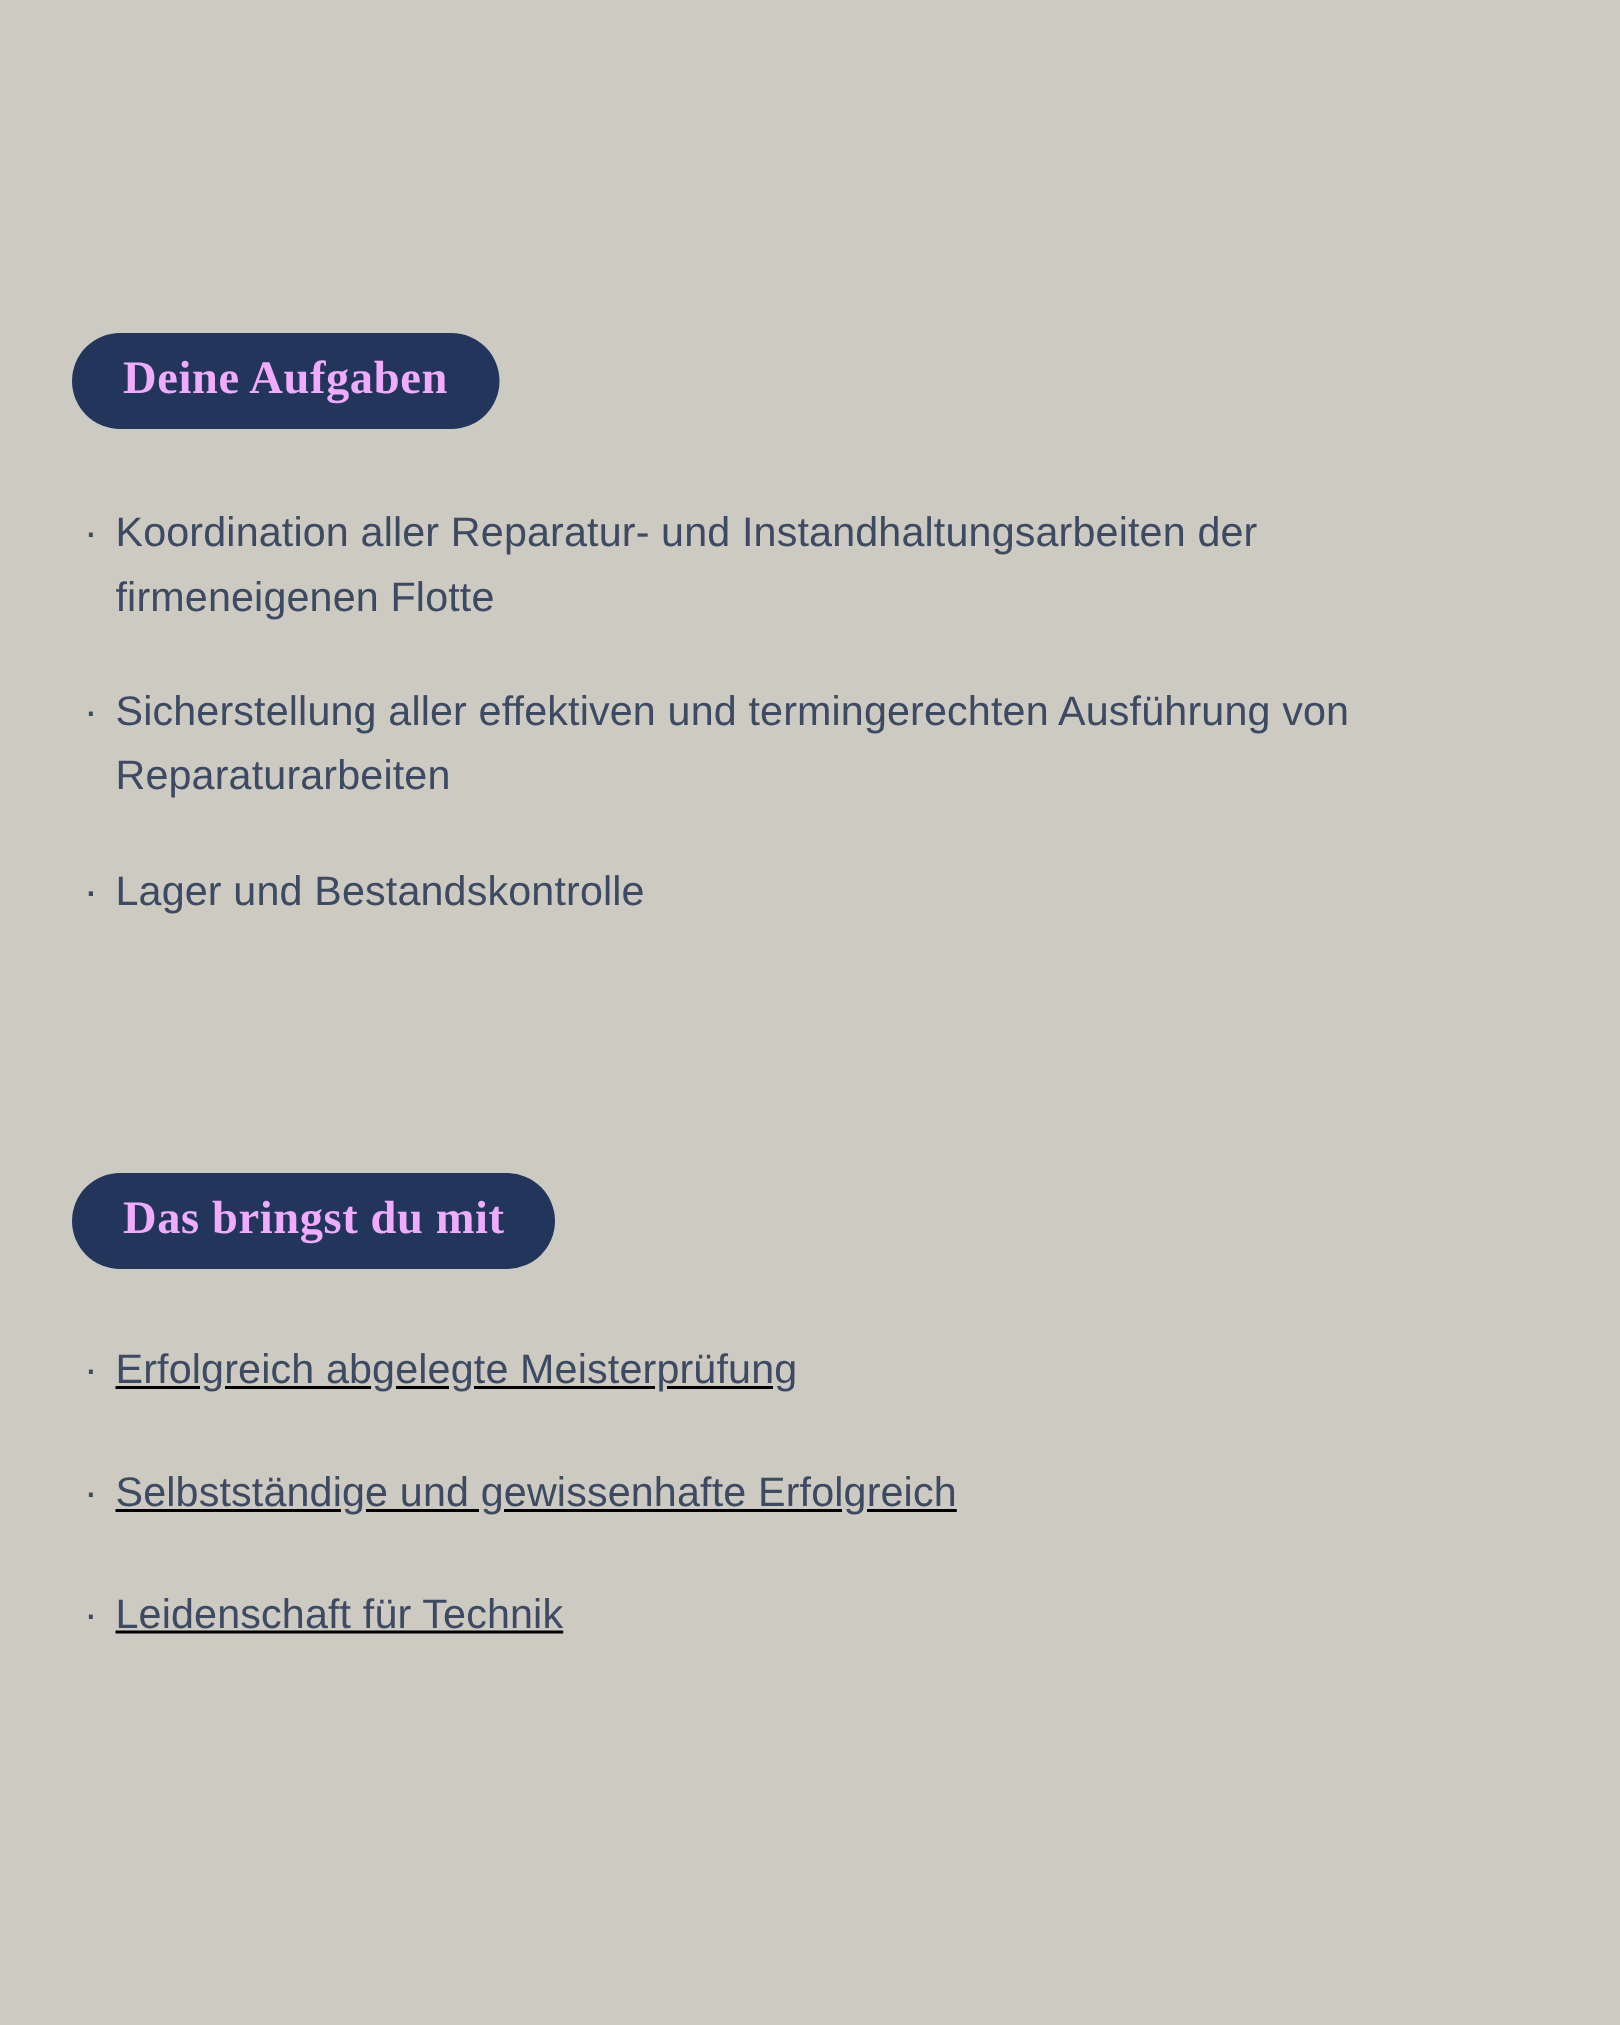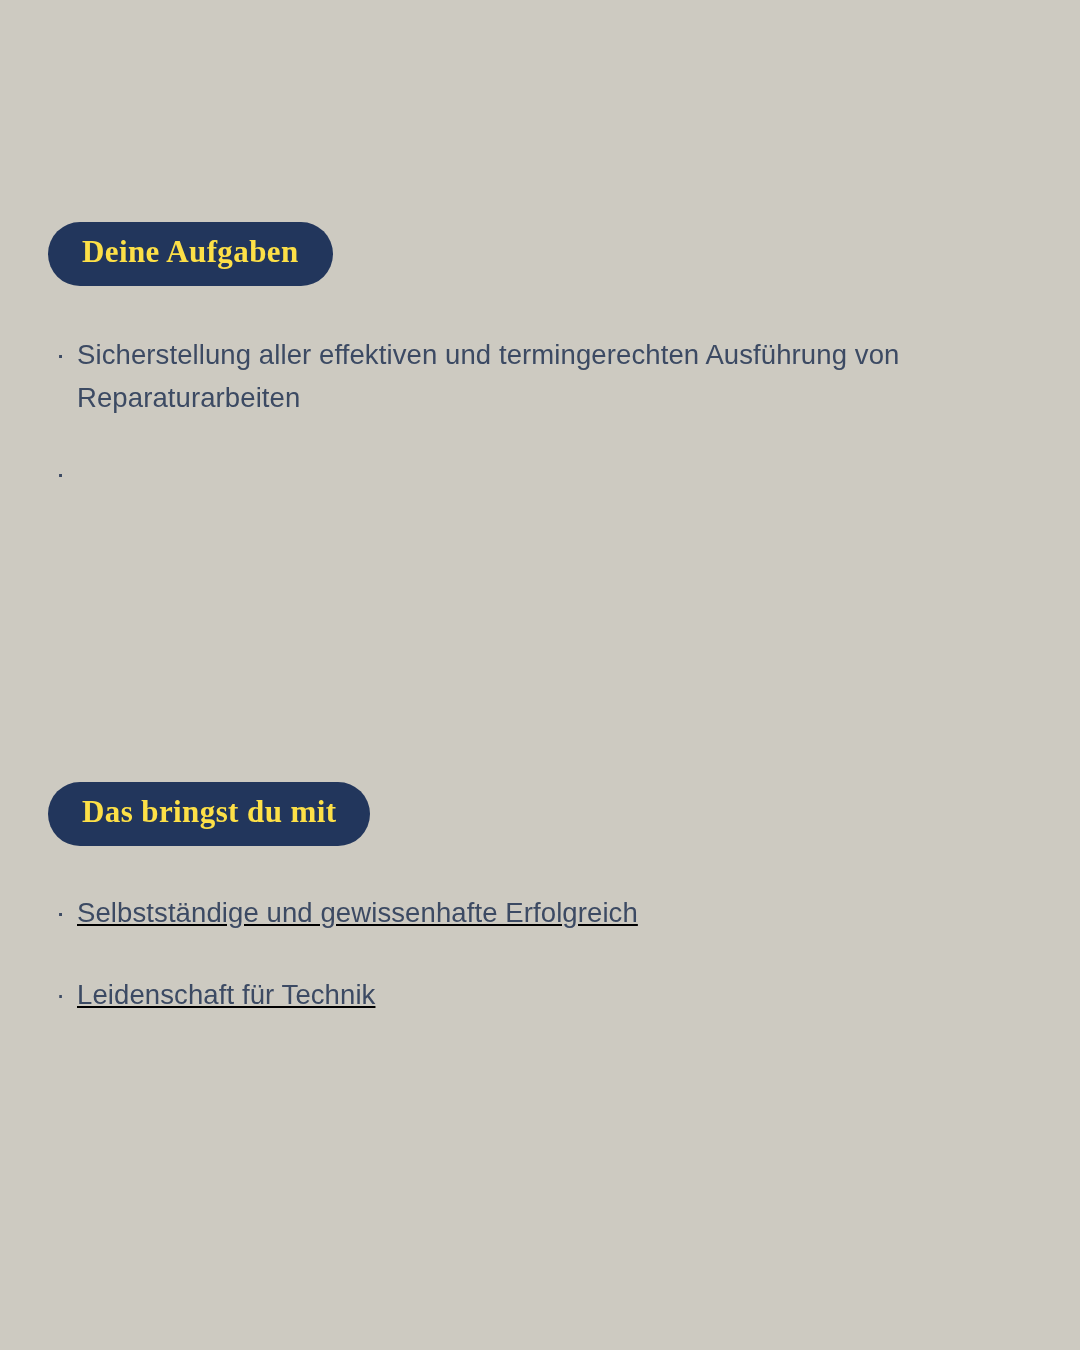--- a/index.html
+++ b/index.html
@@ -24,21 +24,21 @@
     position: absolute;
     left: 0;
     width: 1080px;
   }
   .section-tasks { top: 222px; }
   .section-profile { top: 782px; text-decoration: underline; }
 
   .pill {
     display: inline-block;
     background: #22365c;
-    color: #fde047;
+    color: #f0abfc;
     border-radius: 40px;
     padding: 13px 34px 17px 34px;
     margin-left: 48px;
     font-family: "Liberation Serif", serif;
     font-size: 31px;
     font-weight: 700;
     letter-spacing: 0.4px;
     line-height: 1.1;
   }
 
@@ -75,39 +75,42 @@
 </head>
 <body>
 
 <div class="page">
 
   <div class="section section-tasks">
     <div class="pill">Deine Aufgaben</div>
     <ul class="list list-tasks">
       <li class="list-item">
         <span class="bullet">·</span>
+        <span>Koordination aller Reparatur- und Instandhaltungsarbeiten der firmeneigenen Flotte</span>
       </li>
       <li class="list-item">
         <span class="bullet">·</span>
         <span>Sicherstellung aller effektiven und termingerechten Ausführung von Reparaturarbeiten</span>
       </li>
       <li class="list-item">
         <span class="bullet">·</span>
       </li>
       <li class="list-item">
         <span class="bullet">·</span>
+        <span>Lager und Bestandskontrolle</span>
       </li>
     </ul>
   </div>
 
   <div class="section section-profile">
     <div class="pill">Das bringst du mit</div>
     <ul class="list list-profile">
       <li class="list-item">
         <span class="bullet">·</span>
+        <span>Erfolgreich abgelegte Meisterprüfung</span>
       </li>
       <li class="list-item">
         <span class="bullet">·</span>
         <span>Selbstständige und gewissenhafte Erfolgreich</span>
       </li>
       <li class="list-item">
         <span class="bullet">·</span>
         <span>Leidenschaft für Technik</span>
       </li>
     </ul>

